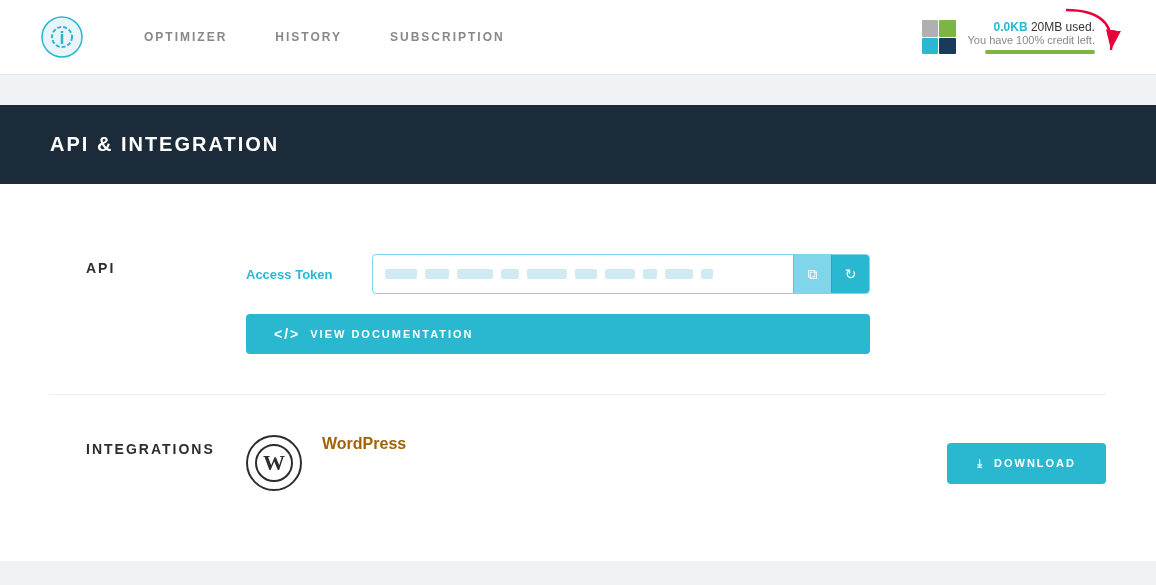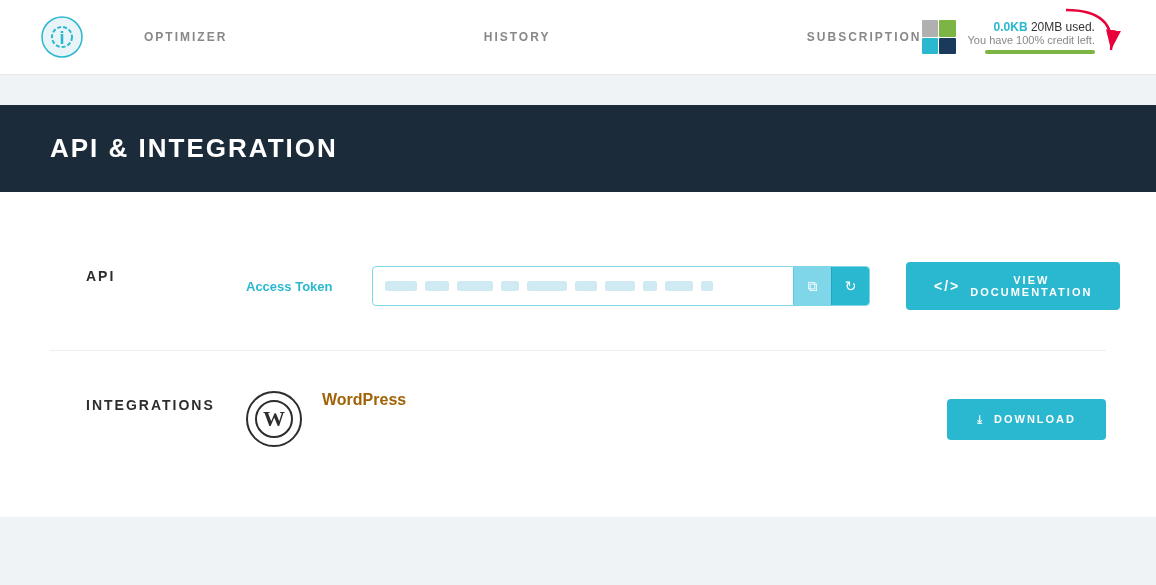--- a/index.html
+++ b/index.html
@@ -29,21 +29,20 @@
       font-size: 22px;
       font-weight: 800;
       color: #2d2d2d;
       letter-spacing: 3px;
       text-transform: uppercase;
     }
     .nav {
       display: flex;
       gap: 48px;
       flex: 1;
-      justify-content: space-between;
     }
     .nav-item {
       font-size: 12px;
       font-weight: 700;
       color: #888;
       letter-spacing: 2px;
       text-transform: uppercase;
       cursor: pointer;
       padding: 8px 0;
       text-decoration: none;
@@ -117,21 +116,21 @@
       height: 30px;
     }
 
     
     .section-header {
       background: #1c2b3a;
       padding: 28px 50px;
     }
     .section-header-title {
       color: #fff;
-      font-size: 26px;
+      font-size: 20px;
       font-weight: 700;
       letter-spacing: 2px;
       text-transform: uppercase;
     }
 
     
     .main-content {
       background: #fff;
       padding: 40px 50px;
     }
@@ -148,22 +147,22 @@
       font-weight: 800;
       letter-spacing: 2px;
       color: #2d2d2d;
       text-transform: uppercase;
       min-width: 160px;
       padding-top: 6px;
       margin-left: 36px;
     }
     .api-controls {
       display: flex;
-      flex-direction: row;
-      gap: 36px;
+      flex-direction: column;
+      gap: 20px;
     }
     .access-token-row {
       display: flex;
       align-items: center;
       gap: 16px;
     }
     .access-token-label {
       font-size: 13px;
       font-weight: 600;
       color: #2ab8d0;

